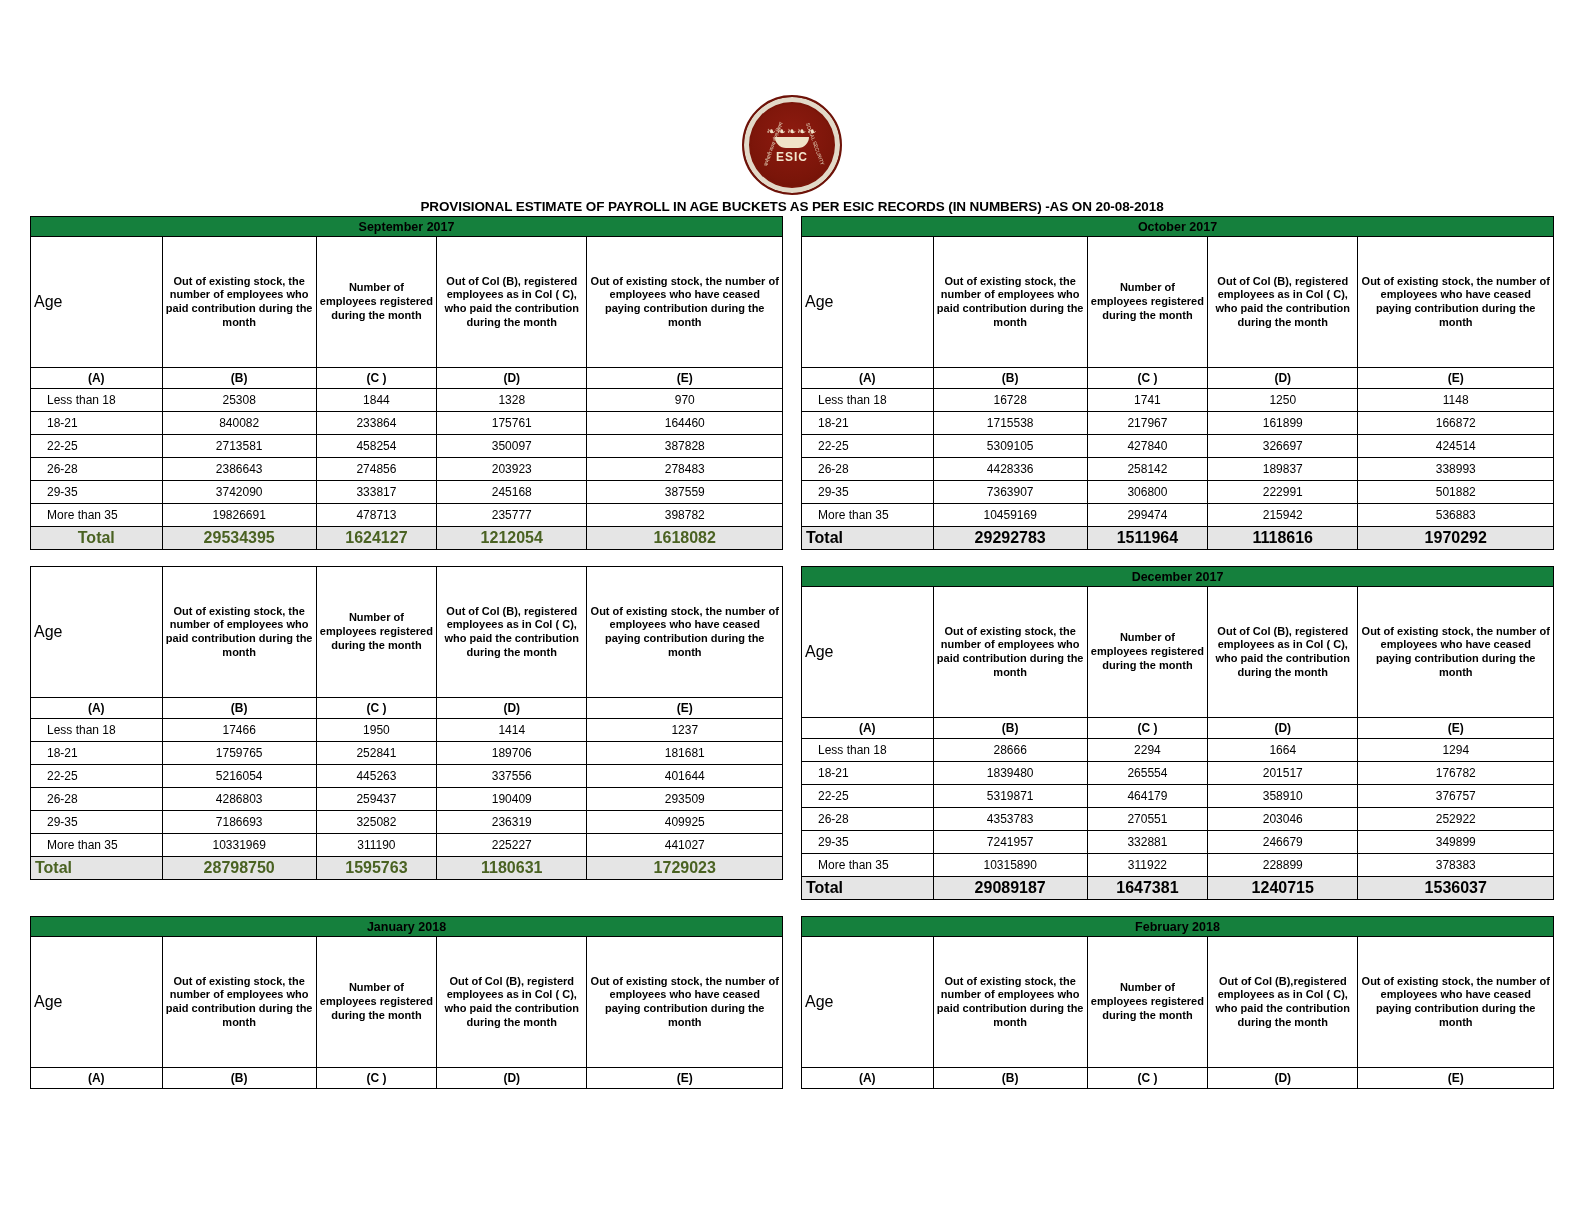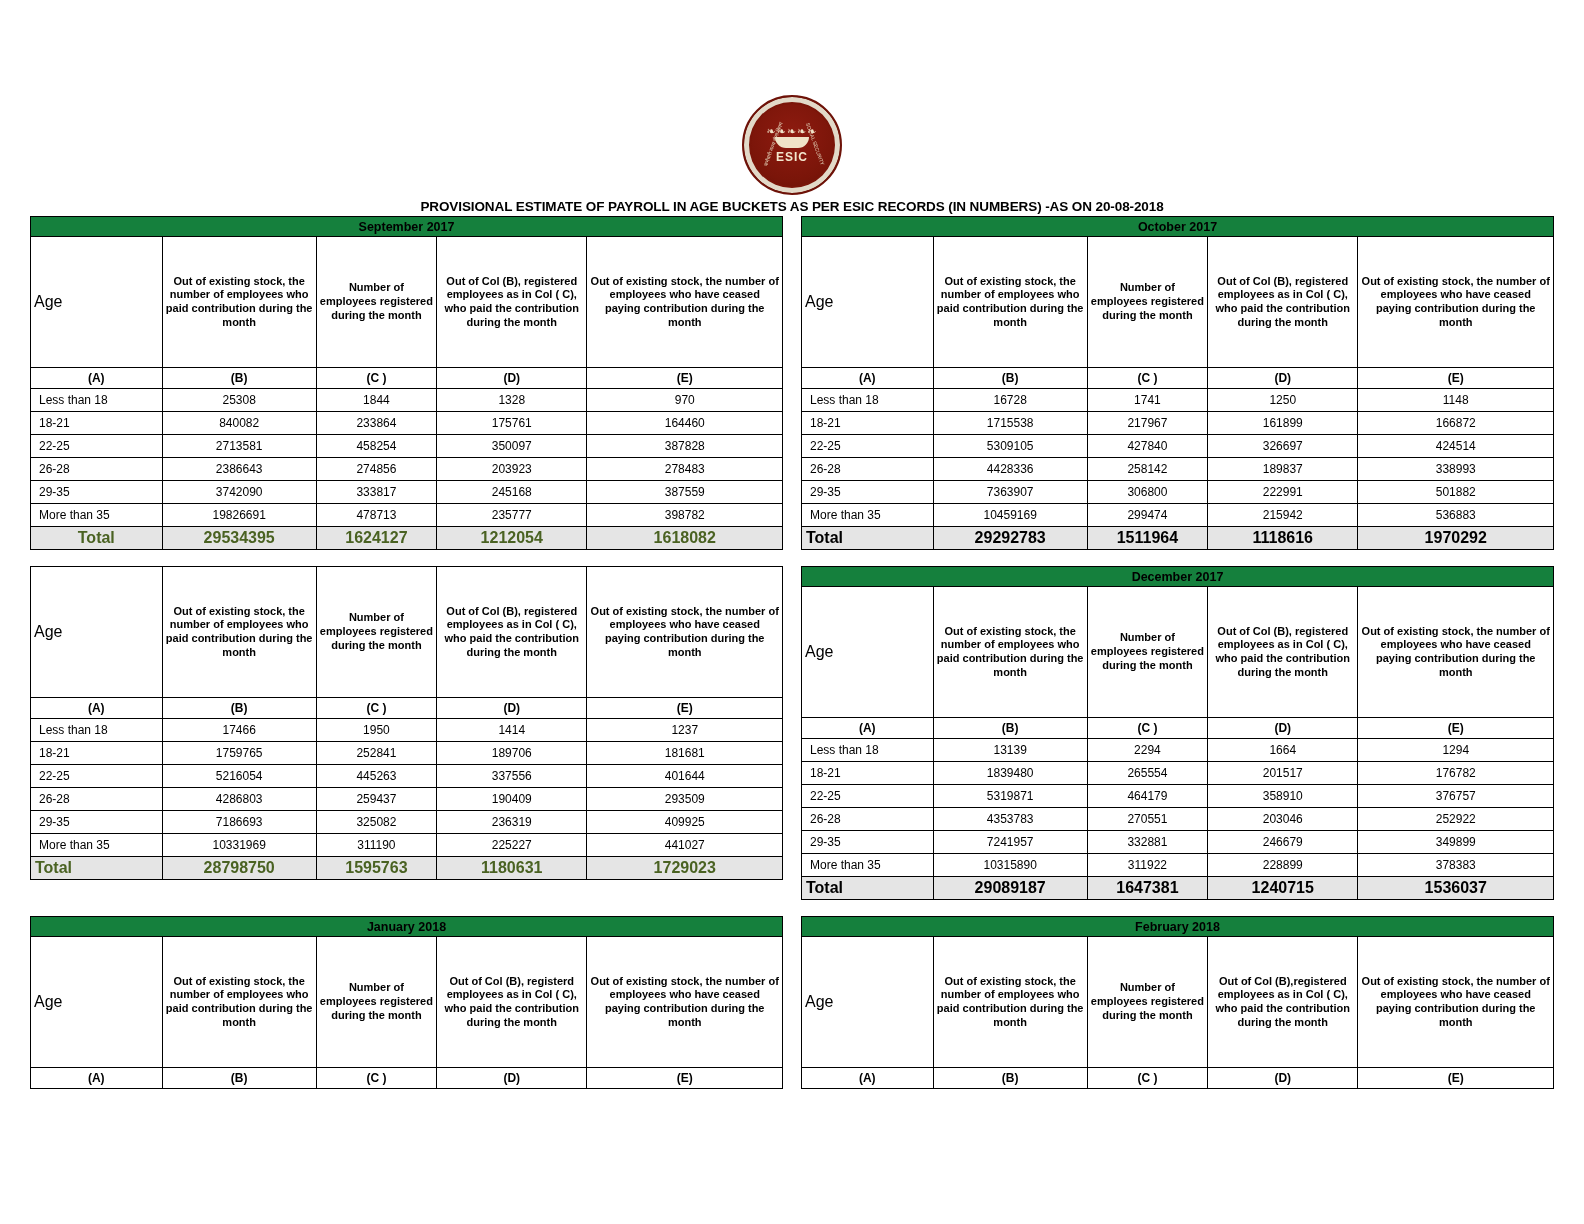--- a/index.html
+++ b/index.html
@@ -131,21 +131,21 @@
     font-weight: bold;
     font-size: 12px;
     height: 18px;
   }
   .data-row td {
     height: 20px;
     font-size: 12px;
   }
   .data-row td.label {
     text-align: left;
-    padding-left: 8px;
+    padding-left: 16px;
   }
   .data-row td.num {
     text-align: center;
   }
   .total-row td {
     background: #e5e5e5;
     font-weight: bold;
     height: 20px;
     font-size: 16px;
   }
@@ -448,21 +448,21 @@
           </tr>
           <tr class="letter-row">
             <td>(A)</td>
             <td>(B)</td>
             <td>(C )</td>
             <td>(D)</td>
             <td>(E)</td>
           </tr>
           <tr class="data-row">
             <td class="label">Less than 18</td>
-            <td class="num">13139</td>
+            <td class="num">28666</td>
             <td class="num">2294</td>
             <td class="num">1664</td>
             <td class="num">1294</td>
           </tr>
           <tr class="data-row">
             <td class="label">18-21</td>
             <td class="num">1839480</td>
             <td class="num">265554</td>
             <td class="num">201517</td>
             <td class="num">176782</td>

